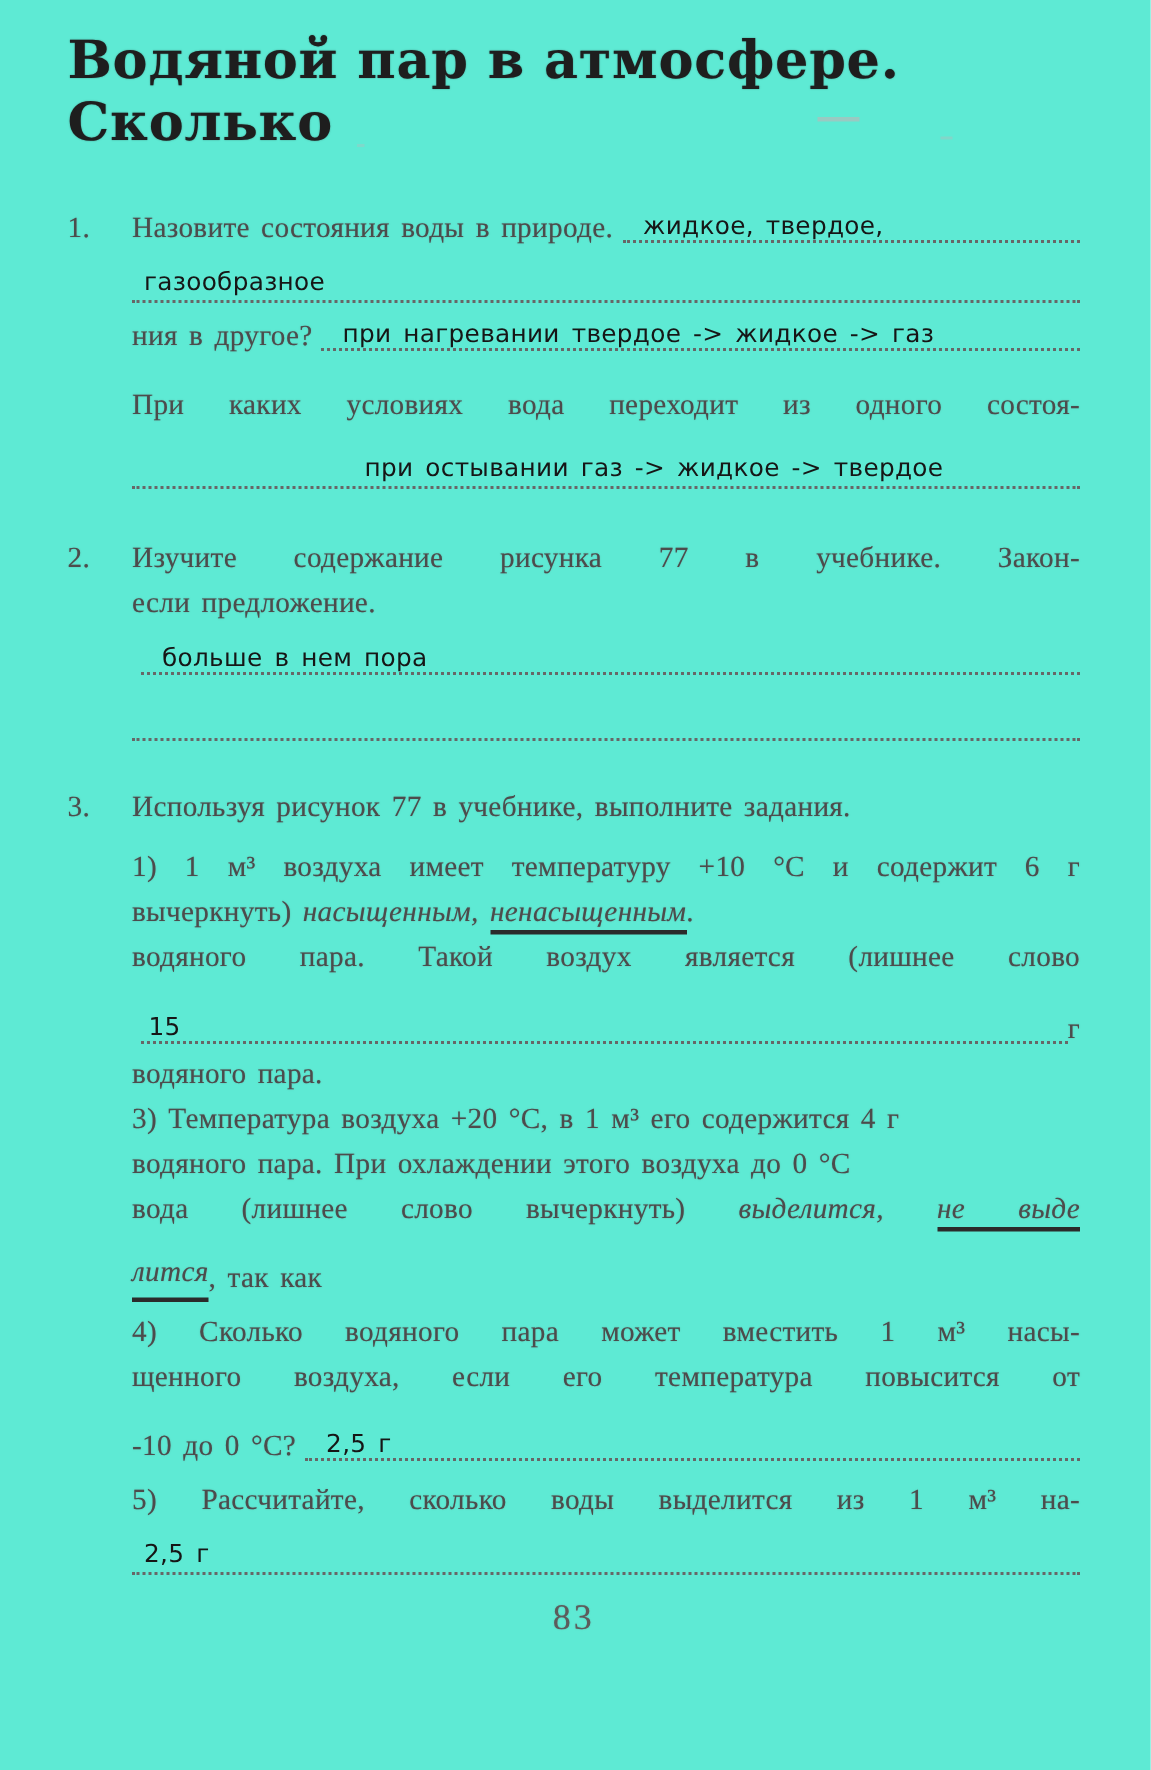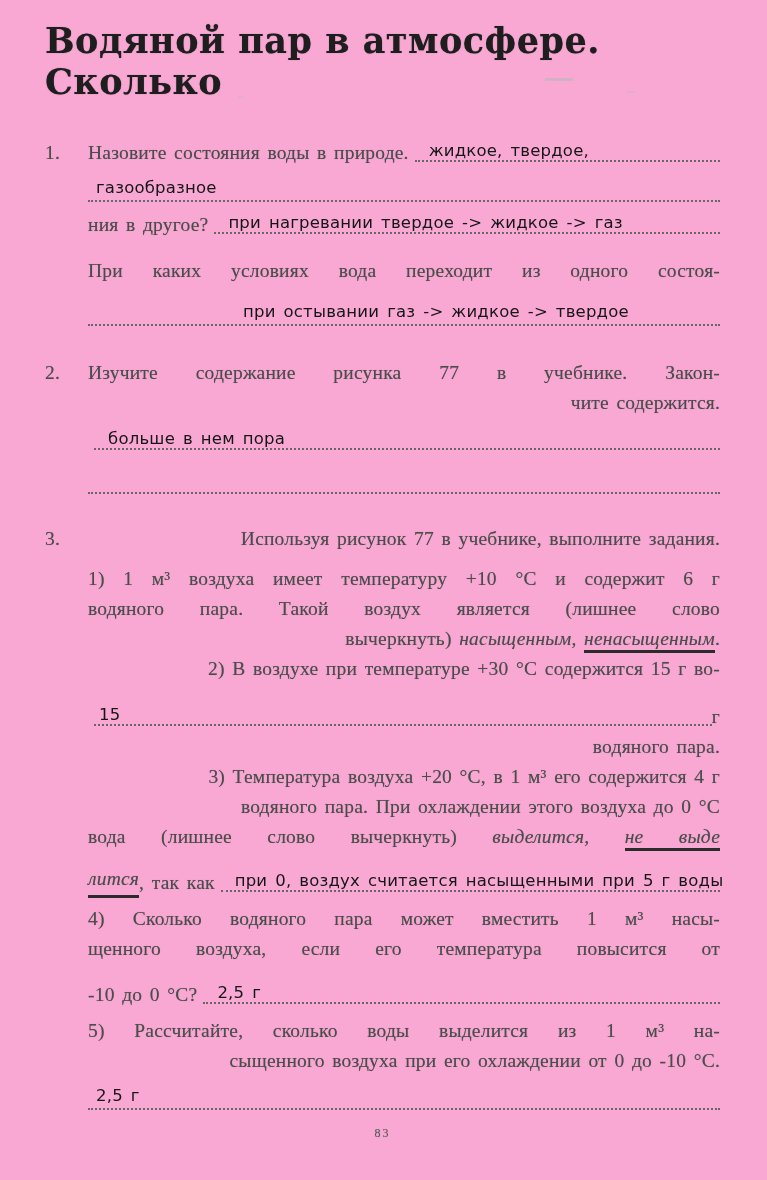--- a/index.html
+++ b/index.html
@@ -5,21 +5,21 @@
   * { margin:0; padding:0; box-sizing:border-box; }
   html,body { background:#ffffff; }
   body {
     width:767px; height:1180px;
     font-family:"Liberation Serif","DejaVu Serif",serif;
     overflow:hidden;
   }
   .page {
     position:relative;
     width:767px; height:1180px;
-    background:#f9a8d4;
+    background:#5eead4;
     padding:20px 47px 0 45px;
     overflow:hidden;
   }
   
   .title {
     font-family:"DejaVu Serif","Liberation Serif",serif;
     font-weight:bold;
     font-size:35px; line-height:41px;
     color:#1e1e1e;
     letter-spacing:0.5px;
@@ -30,21 +30,21 @@
   .q {
     display:grid;
     grid-template-columns:43px 1fr;
     font-size:19.5px; line-height:30px;
     color:#4c4c4c;
     letter-spacing:0.2px;
     word-spacing:2.5px;
     text-shadow:0 0 0.8px rgba(95,95,95,0.6);
   }
   .qnum { color:#4c4c4c; }
-  .line { min-height:30px;text-align:right; }
+  .line { min-height:30px; }
   .jl { text-align:justify; text-align-last:justify; }
   .nowrap { white-space:nowrap; }
   .em { font-style:italic; }
   .underlined { border-bottom:3px solid #2b2b2b; padding-bottom:1px; }
   
   .flexline { display:flex; align-items:flex-end; }
   .fill {
     flex:1 1 auto; min-width:40px;
     position:relative;
     height:8px; margin:0 0 6px 6px;
@@ -70,21 +70,21 @@
   .hand.at-left { left:8px;text-align:center; }
   .hand.at-mid { left:155px; }
   .hand.tight { left:5px; }
   
   .mt2{margin-top:2px}.mt6{margin-top:6px}.mt8{margin-top:8px}.mt10{margin-top:10px}
   .mt12{margin-top:12px}.mt16{margin-top:16px}.mt18{margin-top:18px}
   .mt24{margin-top:24px}.mt30{margin-top:30px}.mt32{margin-top:32px}
   .pagenum {
     margin-top:16px;
     text-align:center;
-    font-size:12px; color:#5c5c5c;
+    font-size:24px; color:#5c5c5c;
     letter-spacing:2px;
     text-shadow:0 0 0.8px rgba(95,95,95,0.6);
   }
   
   .artifact { position:absolute; background:#b9b9b9; opacity:0.65; }
   .a1 { left:545px; top:78px; width:28px; height:3px; }
   .a2 { left:627px; top:91px; width:8px; height:2px; opacity:0.4; }
   .a3 { left:238px; top:96px; width:5px; height:2px; opacity:0.35; }
 </style>
 </head>
@@ -123,87 +123,82 @@
       <div class="row-ans mt8">
         <span class="hand at-mid">при остывании газ -&gt; жидкое -&gt; твердое</span>
       </div>
     </div>
   </div>
 
   <div class="q mt32">
     <div class="qnum">2.</div>
     <div class="qbody">
       <div class="line jl">Изучите содержание рисунка 77 в учебнике. Закон-</div>
-      <div class="line">чите содержится.</div>
+      <div class="line">если предложение.</div>
       <div class="line flexline mt8">
         <span class="fill">
           <span class="hand">больше в нем пора</span>
         </span>
       </div>
       <div class="row-ans empty mt24"></div>
     </div>
   </div>
 
   <div class="q mt30">
     <div class="qnum">3.</div>
     <div class="qbody">
       <div class="line">Используя рисунок 77 в учебнике, выполните задания.</div>
 
       <div class="task mt10">
         <div class="line jl">1) 1 м³ воздуха имеет температуру +10 °С и содержит 6 г</div>
-        <div class="line jl">водяного пара. Такой воздух является (лишнее слово</div>
         <div class="line">
           <span>вычеркнуть)</span>
           <span class="em">насыщенным,</span>
           <span class="em underlined">ненасыщенным</span><span>.</span>
         </div>
-      </div>
-
-      <div class="task">
-        <div class="line">2) В воздухе при температуре +30 °С содержится 15 г во-</div>
+        <div class="line jl">водяного пара. Такой воздух является (лишнее слово</div>
+      </div>
+
+      <div class="task">
         <div class="line flexline mt18">
           <span class="fill">
             <span class="hand tight">15</span>
           </span>
           <span class="nowrap">г</span>
         </div>
         <div class="line">водяного пара.</div>
       </div>
 
       <div class="task">
         <div class="line">3) Температура воздуха +20 °С, в 1 м³ его содержится 4 г</div>
         <div class="line">водяного пара. При охлаждении этого воздуха до 0 °С</div>
         <div class="line jl">
           <span>вода (лишнее слово вычеркнуть)</span>
           <span class="em">выделится,</span>
           <span class="em underlined">не выде</span>
         </div>
         <div class="line flexline mt12">
           <span class="em underlined nowrap">лится</span>
             <span class="nowrap">, так как</span>
-          <span class="fill">
-            <span class="hand">при 0, воздух считается насыщенными при 5 г воды</span>
-          </span>
         </div>
       </div>
 
       <div class="task">
         <div class="line jl mt6">4) Сколько водяного пара может вместить 1 м³ насы-</div>
         <div class="line jl">щенного воздуха, если его температура повысится от</div>
         <div class="line flexline mt16">
           <span class="nowrap">-10 до 0 °С?</span>
           <span class="fill">
             <span class="hand">2,5 г</span>
           </span>
         </div>
       </div>
 
       <div class="task">
         <div class="line jl mt6">5) Рассчитайте, сколько воды выделится из 1 м³ на-</div>
-        <div class="line">сыщенного воздуха при его охлаждении от 0 до -10 °С.</div>
         <div class="row-ans mt2">
           <span class="hand at-left">2,5 г</span>
         </div>
       </div>
     </div>
   </div>
 
   <div class="pagenum">83</div>
 </div>
 

